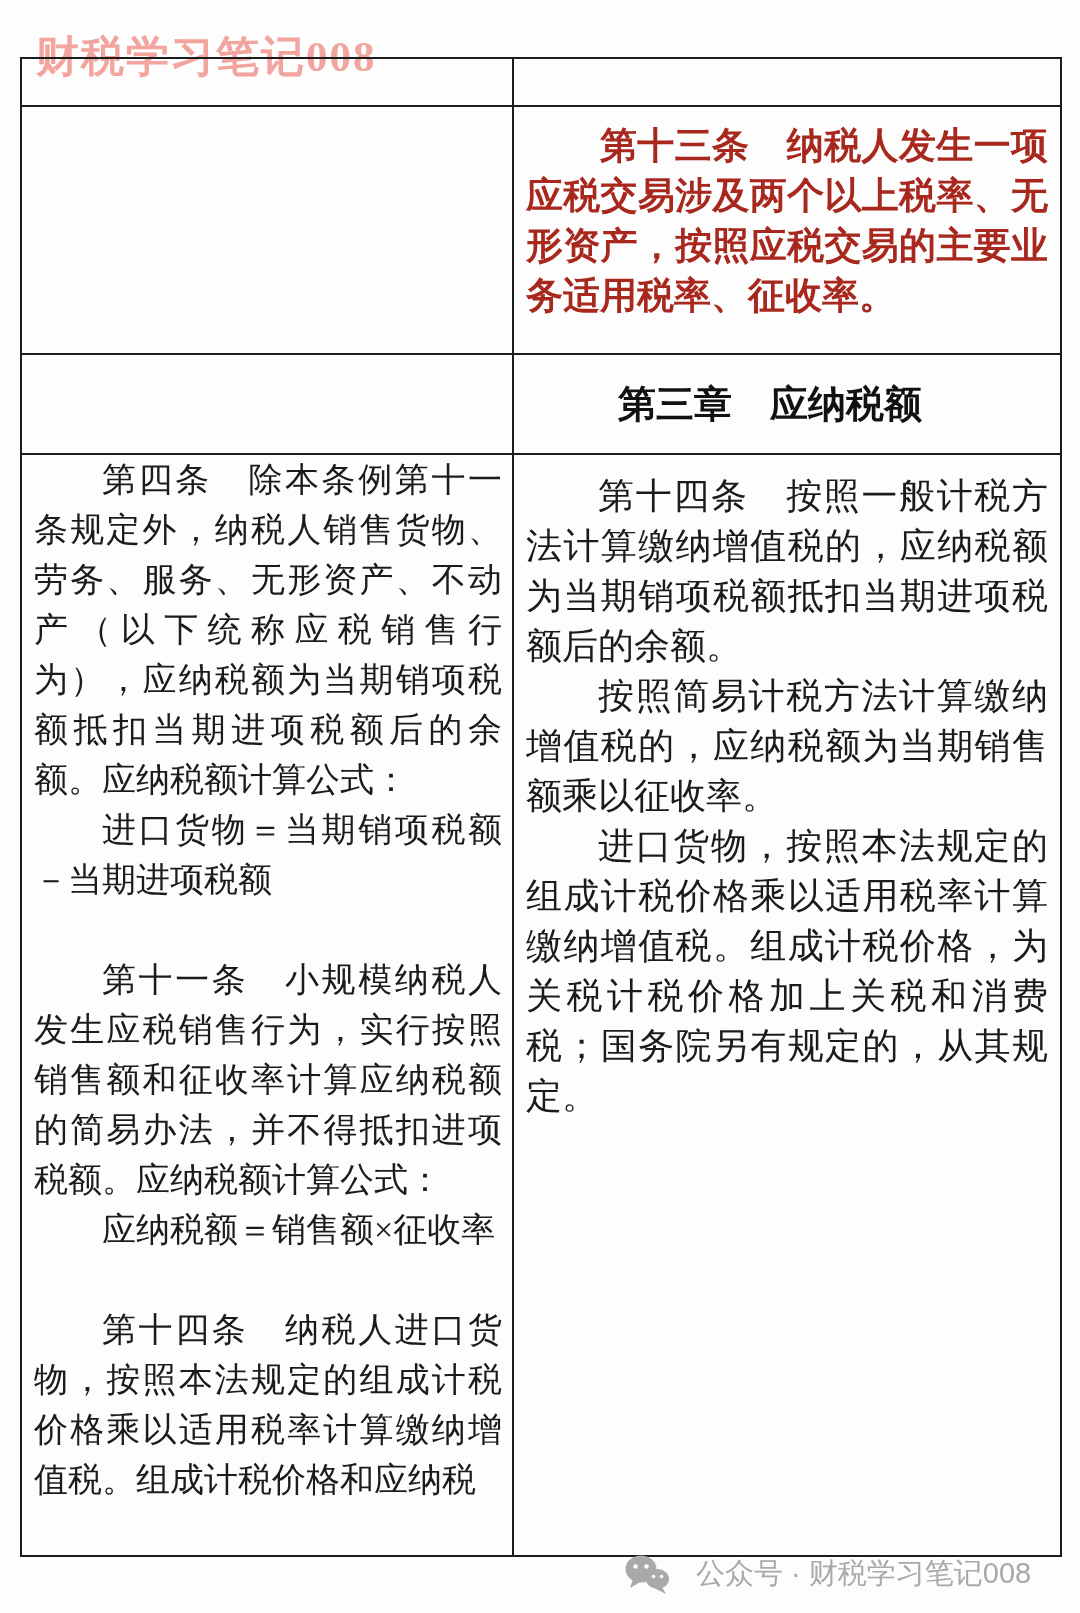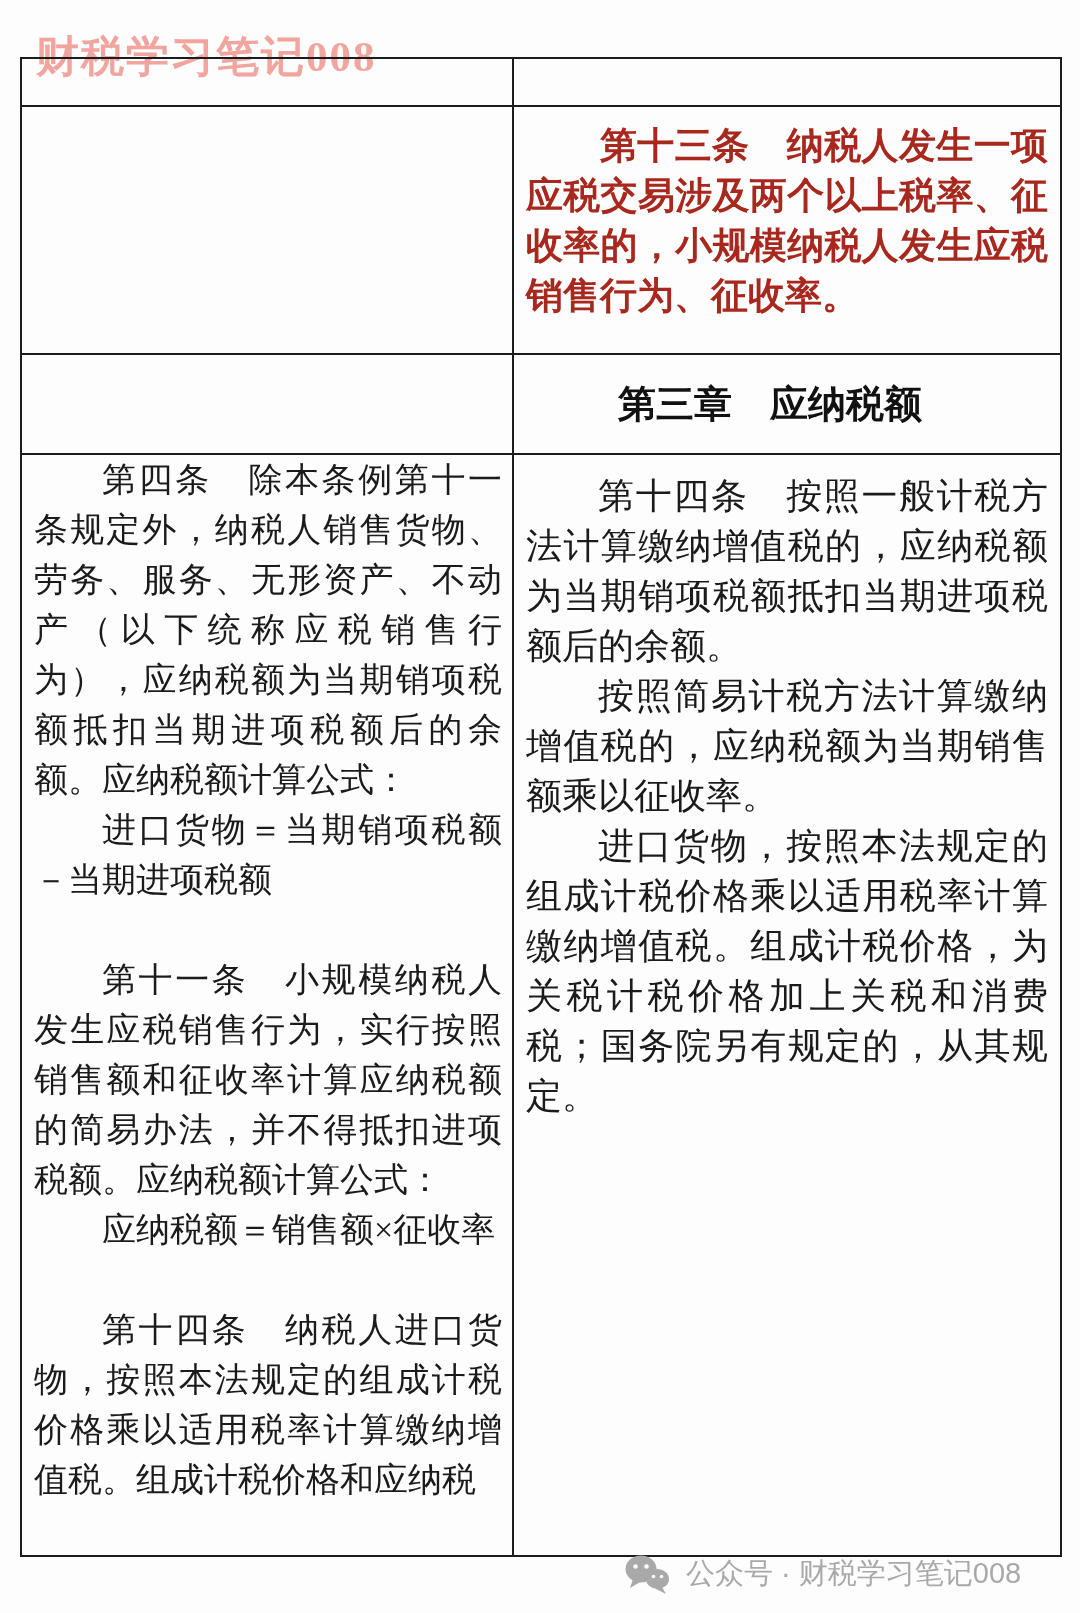--- a/index.html
+++ b/index.html
@@ -90,21 +90,21 @@
     text-align: justify;
   }
 
   .footer {
     position: absolute;
     left: 624px;
     top: 1550px;
     height: 48px;
     display: flex;
     align-items: center;
-    gap: 16px;
+    gap: 26px;
     z-index: 3;
     color: #a9a9a9;
     font-size: 29px;
     white-space: nowrap;
     font-family: "Liberation Sans", "DejaVu Sans", sans-serif;
   }
   .wechat-glyph {
     display: inline-flex;
     width: 46px;
     height: 40px;
@@ -114,21 +114,21 @@
 <body>
 
 <div class="watermark">财税学习笔记008</div>
 
 <div class="doc-table">
   <div class="cell c-left r1"></div>
   <div class="cell c-right r1"></div>
 
   <div class="cell c-left r2"></div>
   <div class="cell c-right r2 red-cell">
-    <p class="para">第十三条　纳税人发生一项应税交易涉及两个以上税率、征收率的，小规模纳税人发生应税销售行为、征收率。</p>
+    <p class="para">第十三条　纳税人发生一项应税交易涉及两个以上税率、无形资产，按照应税交易的主要业务适用税率、征收率。</p>
   </div>
 
   <div class="cell c-left r3"></div>
   <div class="cell c-right r3 chapter-cell">
     <p class="para">第三章　应纳税额</p>
   </div>
 
   <div class="cell c-left r4 body-left">
       <p class="para">第四条　除本条例第十一条规定外，纳税人销售货物、劳务、服务、无形资产、不动产（以下统称应税销售行为），应纳税额为当期销项税额抵扣当期进项税额后的余额。应纳税额计算公式：</p>
       <p class="para">进口货物＝当期销项税额－当期进项税额</p>

